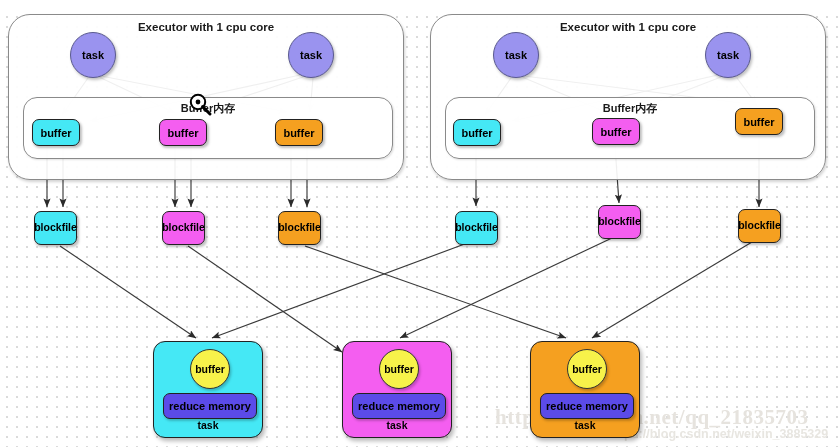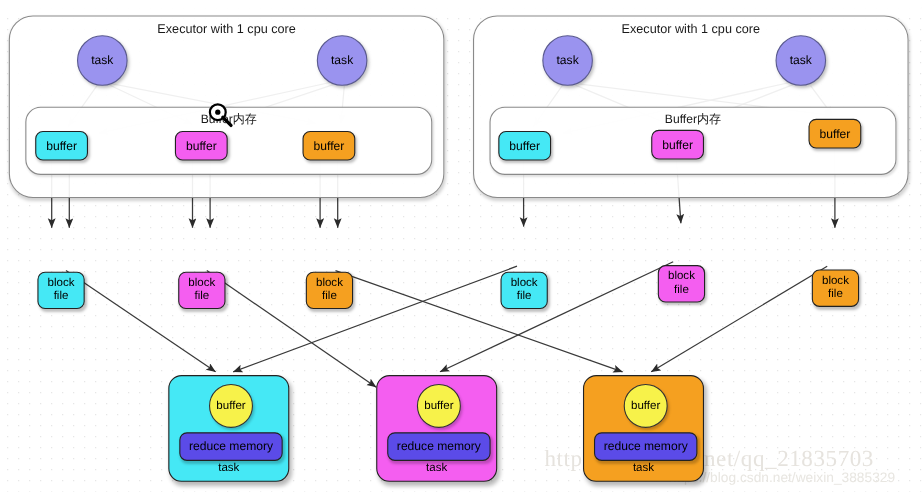--- a/index.html
+++ b/index.html
@@ -12,20 +12,21 @@
   }
   #stage {
     position: relative;
     width: 838px;
     height: 447px;
     overflow: hidden;
     background: #ffffff;
     background-image: radial-gradient(circle, #d8d8d8 0.7px, transparent 0.8px);
     background-size: 10px 10px;
     background-position: 2px 2px;
+    font-weight: bold;
   }
   
   .grid-mask {
     position: absolute;
     background: #ffffff;
   }
   svg.edges {
     position: absolute;
     left: 0;
     top: 0;
@@ -86,22 +87,20 @@
     border: 1.2px solid #222;
     font-size: 11px;
     box-shadow: 1.5px 2px 2.5px rgba(0,0,0,0.25);
   }
   .blockfile {
     border-radius: 7px;
     border: 1.2px solid #222;
     font-size: 10.5px;
     line-height: 1.12;
     box-shadow: 1.5px 2px 2.5px rgba(0,0,0,0.25);
-    flex-direction: column;
-    margin-top: 36px;
   }
   .c-cyan   { background: #45e8f5; }
   .c-magenta{ background: #f45ef0; }
   .c-orange { background: #f5a020; }
   .reducetask {
     border-radius: 12px;
     border: 1.3px solid #222;
     box-shadow: 2px 3px 4px rgba(0,0,0,0.28);
     display: block;
   }

